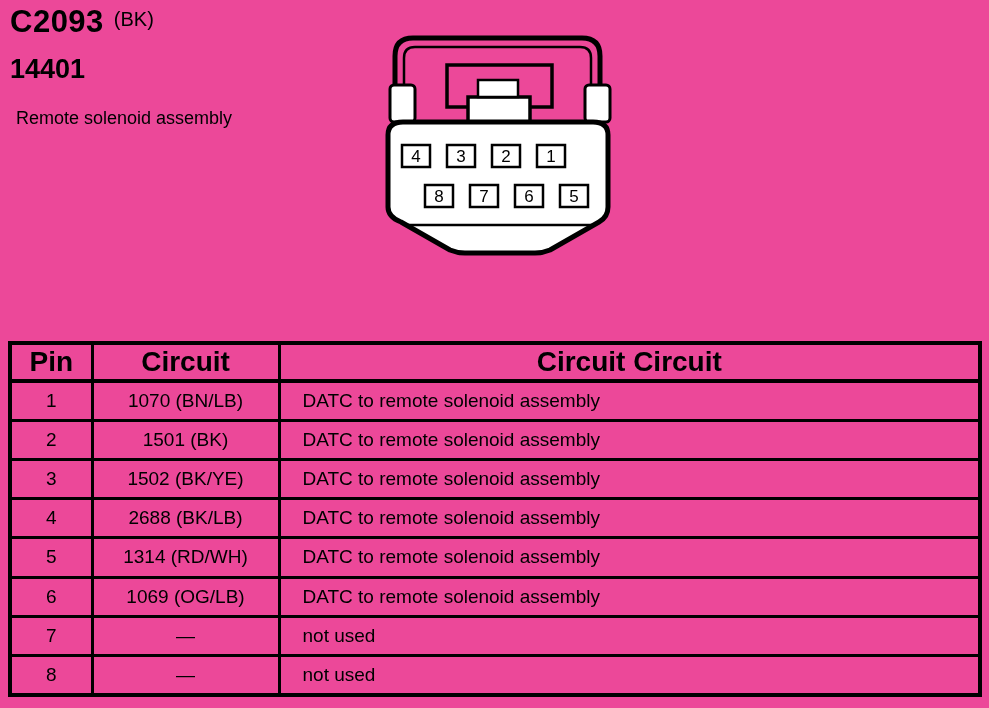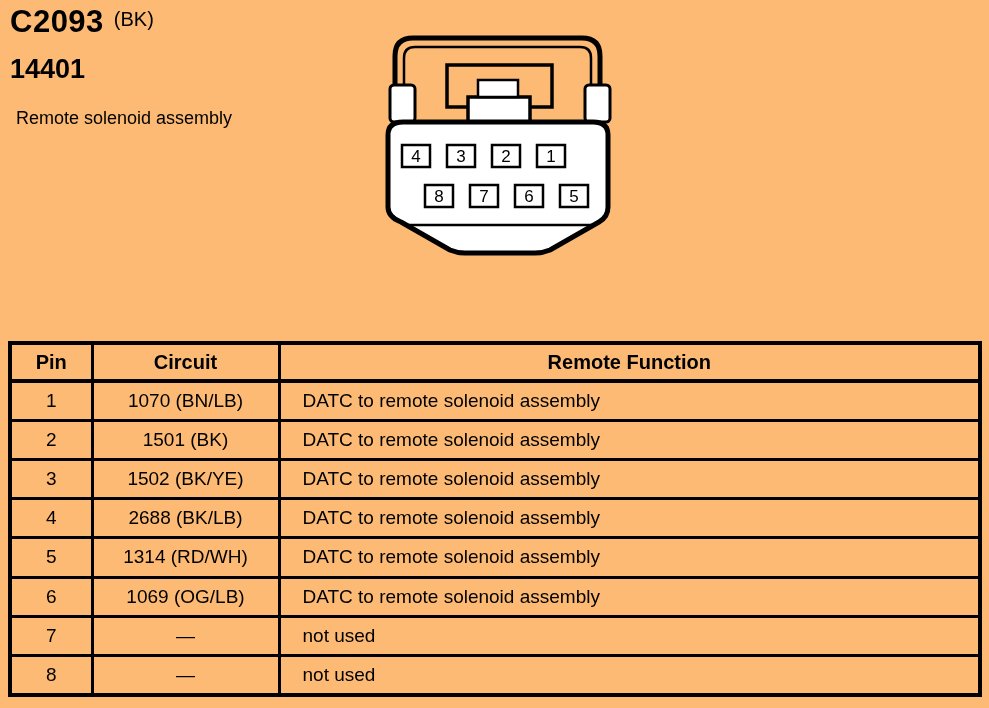--- a/index.html
+++ b/index.html
@@ -5,21 +5,21 @@
   * { margin: 0; padding: 0; box-sizing: border-box; }
   body {
     font-family: "Liberation Sans", sans-serif;
     background: #ffffff;
     color: #000000;
   }
   .page {
     position: relative;
     width: 989px;
     height: 708px;
-    background: #fdba74;
+    background: #ec4899;
     overflow: hidden;
   }
   
   .title-row {
     position: absolute;
     top: 6px;
     left: 10px;
     display: flex;
     align-items: flex-start;
     gap: 10px;
@@ -85,21 +85,21 @@
   table.pinout td {
     border: 3px solid #000000;
     font-size: 19px;
     vertical-align: middle;
   }
   table.pinout {
     border: 4px solid #000000;
   }
   table.pinout thead tr { height: 38px; }
   table.pinout thead th {
-    font-size: 20px;
+    font-size: 28px;
     font-weight: bold;
     text-align: center;
     border-bottom-width: 4px;
   }
   td.pin-cell     { text-align: center; }
   td.circuit-cell { text-align: center; }
   td.function-cell { text-align: left; padding-left: 22px; }
 </style>
 </head>
 <body>
@@ -155,21 +155,21 @@
   <table class="pinout">
     <colgroup>
       <col style="width:82px">
       <col style="width:187px">
       <col>
     </colgroup>
     <thead>
       <tr>
         <th>Pin</th>
         <th>Circuit</th>
-        <th>Remote Function</th>
+        <th>Circuit Circuit</th>
       </tr>
     </thead>
     <tbody>
       <tr>
         <td class="pin-cell">1</td>
         <td class="circuit-cell">1070 (BN/LB)</td>
         <td class="function-cell">DATC to remote solenoid assembly</td>
       </tr>
       <tr>
         <td class="pin-cell">2</td>

